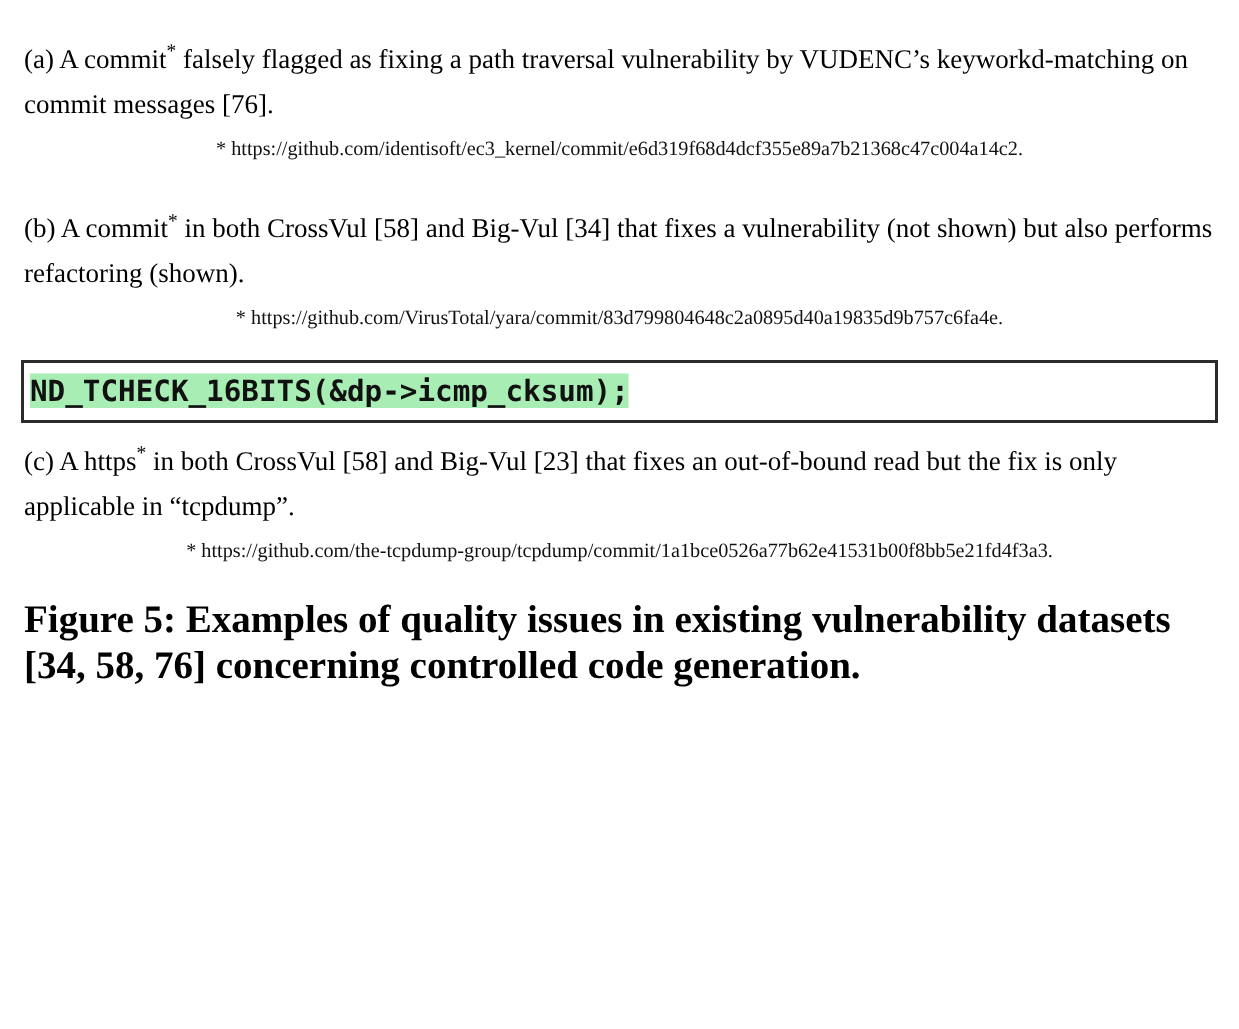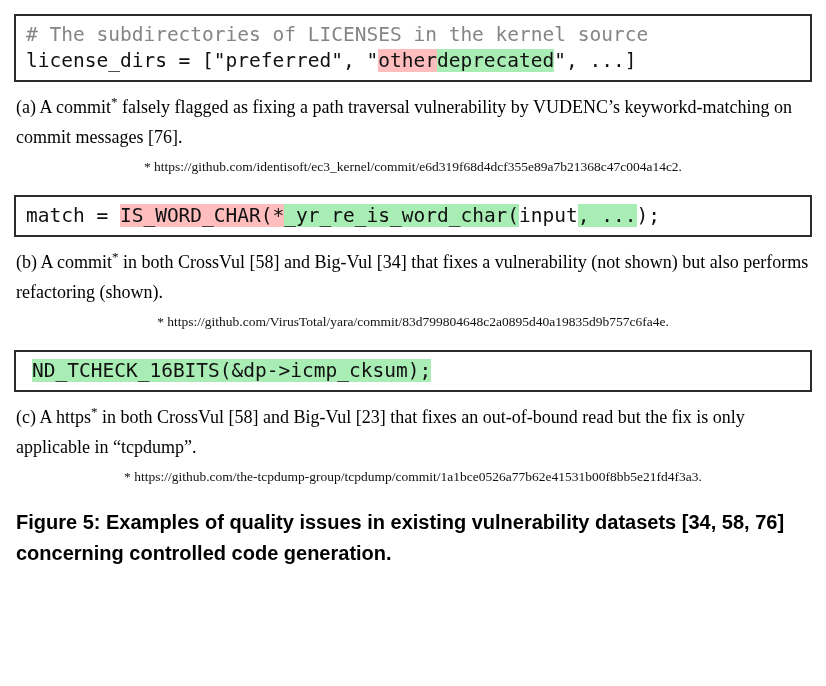--- a/index.html
+++ b/index.html
@@ -34,21 +34,22 @@
   .code-line {
     font-family: "DejaVu Sans Mono", "Liberation Mono", monospace;
     font-size: 19.5px;
     line-height: 26px;
     white-space: pre;
     letter-spacing: 0px;
     color: #111111;
     padding-left: 10px;
   }
   .code-line.flush {
-    padding-left: 16px;
+    padding-left: 4px;
+    font-weight: bold;
   }
   .cmt {
     color: #858585;
   }
   .hl-red {
     background: #ffbdbd;
   }
   .hl-green {
     background: #a8edb4;
   }
@@ -66,23 +67,23 @@
   .footnote {
     font-family: "Liberation Serif", serif;
     font-size: 13.5px;
     line-height: 16px;
     text-align: center;
     margin: 0;
     padding: 0;
     color: #111111;
   }
   .figcap {
-    font-family: Liberation Sans, sans-serif;
+    font-family: Liberation Serif, serif;
     font-weight: bold;
-    font-size: 20px;
+    font-size: 26px;
     line-height: 31px;
     text-align: left;
     margin: 0;
     padding: 0 2px;
   }
 
   
   .sp-a   { height: 14px; }
   .gap-box-cap { height: 10px; }
   .gap-cap-fn  { height: 7px; }
@@ -94,38 +95,31 @@
     line-height: 0;
   }
 </style>
 </head>
 <body>
 
 <div class="page">
 
   <div class="sp-a"></div>
 
-  <div class="code-box">
-    <div class="code-line"><span class="cmt"># The subdirectories of LICENSES in the kernel source</span></div>
-    <div class="code-line"><span>license_dirs = ["preferred", "</span><span class="hl-red">other</span><span class="hl-green">deprecated</span><span>", ...]</span></div>
-  </div>
 
   <div class="gap-box-cap"></div>
 
   <p class="subcap"><span>(a) A commit</span><sup class="star">*</sup><span> falsely flagged as fixing a path traversal vulnerability by VUDENC’s keyworkd-matching on commit messages [76].</span></p>
 
   <div class="gap-cap-fn"></div>
 
   <p class="footnote">* https://github.com/identisoft/ec3_kernel/commit/e6d319f68d4dcf355e89a7b21368c47c004a14c2.</p>
 
   <div class="gap-fn-box"></div>
 
-  <div class="code-box">
-    <div class="code-line"><span>match = </span><span class="hl-red">IS_WORD_CHAR(*</span><span class="hl-green">_yr_re_is_word_char(</span><span>input</span><span class="hl-green">, ...</span><span>);</span></div>
-  </div>
 
   <div class="gap-box-cap"></div>
 
   <p class="subcap"><span>(b) A commit</span><sup class="star">*</sup><span> in both CrossVul [58] and Big-Vul [34] that fixes a vulnerability (not shown) but also performs refactoring (shown).</span></p>
 
   <div class="gap-cap-fn"></div>
 
   <p class="footnote">* https://github.com/VirusTotal/yara/commit/83d799804648c2a0895d40a19835d9b757c6fa4e.</p>
 
   <div class="gap-fn-box"></div>

